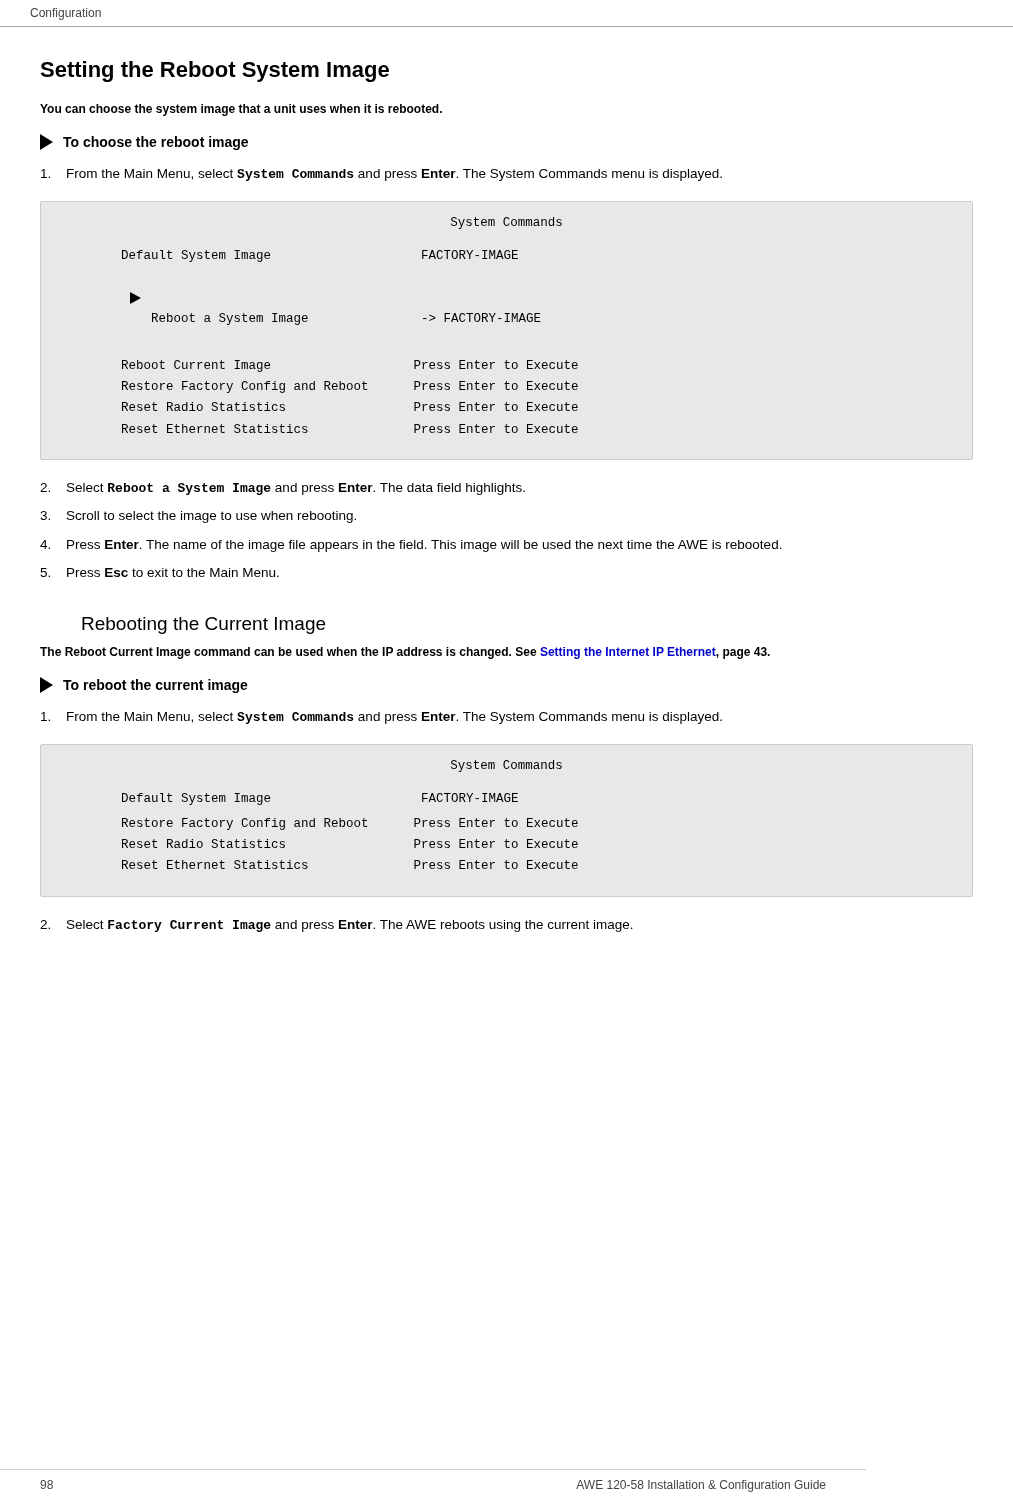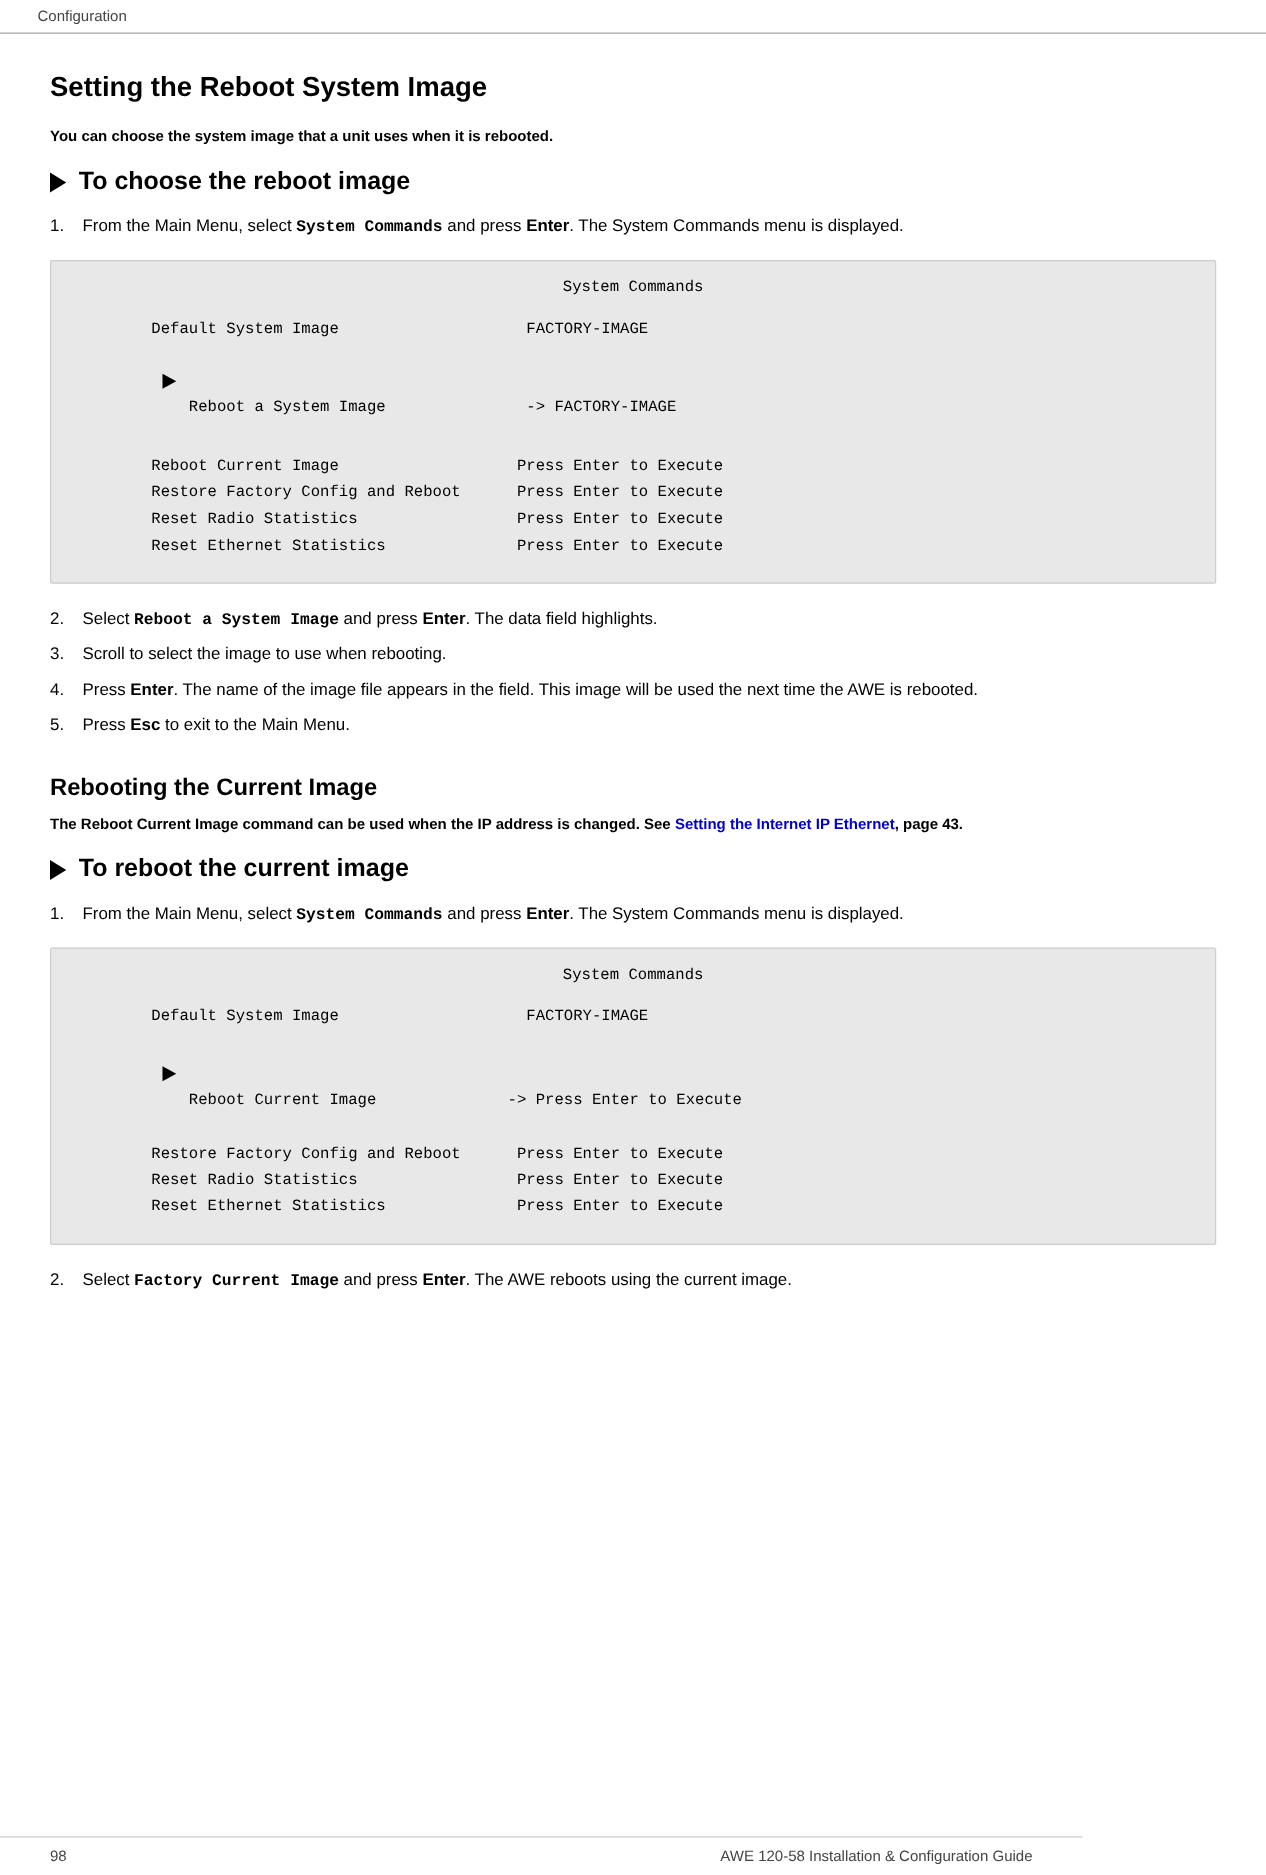--- a/index.html
+++ b/index.html
@@ -22,23 +22,24 @@
       padding: 20px 40px 40px 40px;
     }
     h1 {
       font-size: 22px;
       font-weight: bold;
       margin-bottom: 17px;
       margin-top: 10px;
     }
     h2 {
       font-size: 19px;
-      font-weight: bold;
+      font-weight: normal;
       margin-bottom: 8px;
       margin-top: 30px;
+      margin-left: 41px;
     }
     .intro-text {
       font-size: 12px;
       margin-bottom: 16px;
       line-height: 1.5;
       font-weight: bold;
     }
     .section-heading {
       display: flex;
       align-items: center;
@@ -49,21 +50,21 @@
       display: inline-block;
       width: 0;
       height: 0;
       border-top: 8px solid transparent;
       border-bottom: 8px solid transparent;
       border-left: 13px solid #000;
       margin-right: 10px;
       flex-shrink: 0;
     }
     .section-heading-text {
-      font-size: 20px;
+      font-size: 14px;
       font-weight: bold;
     }
     .step-list {
       list-style: none;
       padding: 0;
       margin-bottom: 16px;
     }
     .step-list li {
       margin-bottom: 8px;
       padding-left: 0;
@@ -208,26 +209,20 @@
       </span>
     </li>
   </ol>
 
   <div class="terminal-box">
     <div class="terminal-title">System Commands</div>
     <div style="font-family:'Courier New',Courier,monospace; font-size:12.5px; line-height:1.7; padding: 0 20px 0 50px; position:relative;">
       <div style="height:6px;"></div>
       <div style="white-space:pre;">    Default System Image                    FACTORY-IMAGE</div>
       <div style="height:4px;"></div>
-      <div style="white-space:pre; position:relative;">
-        <span style="position:absolute; left:-36px; top:3px;">
-          <span style="display:inline-block;width:0;height:0;border-top:6px solid transparent;border-bottom:6px solid transparent;border-left:11px solid #000;"></span>
-        </span>
-        Reboot Current Image              -&gt; Press Enter to Execute
-      </div>
       <div style="white-space:pre;">    Restore Factory Config and Reboot      Press Enter to Execute</div>
       <div style="white-space:pre;">    Reset Radio Statistics                 Press Enter to Execute</div>
       <div style="white-space:pre;">    Reset Ethernet Statistics              Press Enter to Execute</div>
       <div style="height:4px;"></div>
     </div>
   </div>
 
   <ol class="step-list">
     <li>
       <span class="step-num">2.</span>

